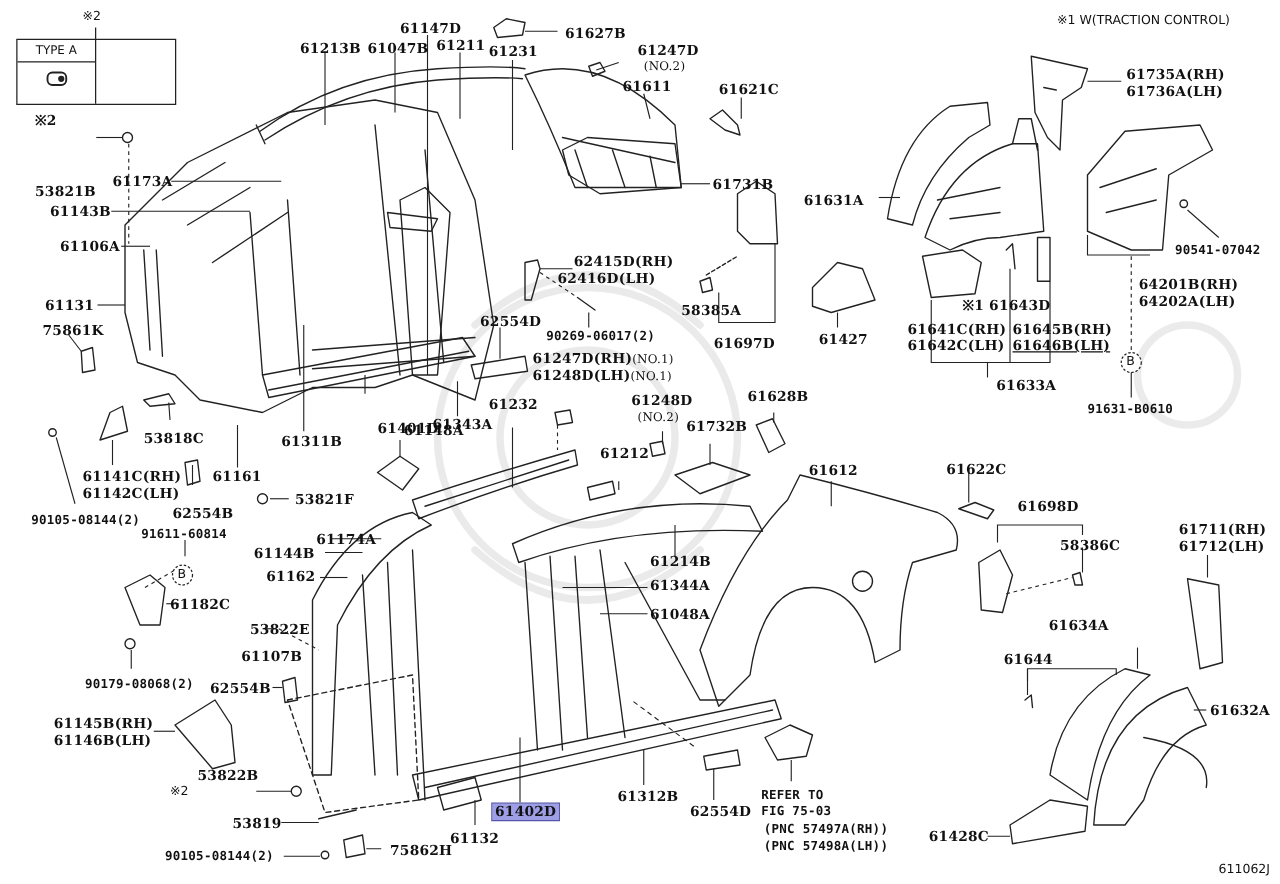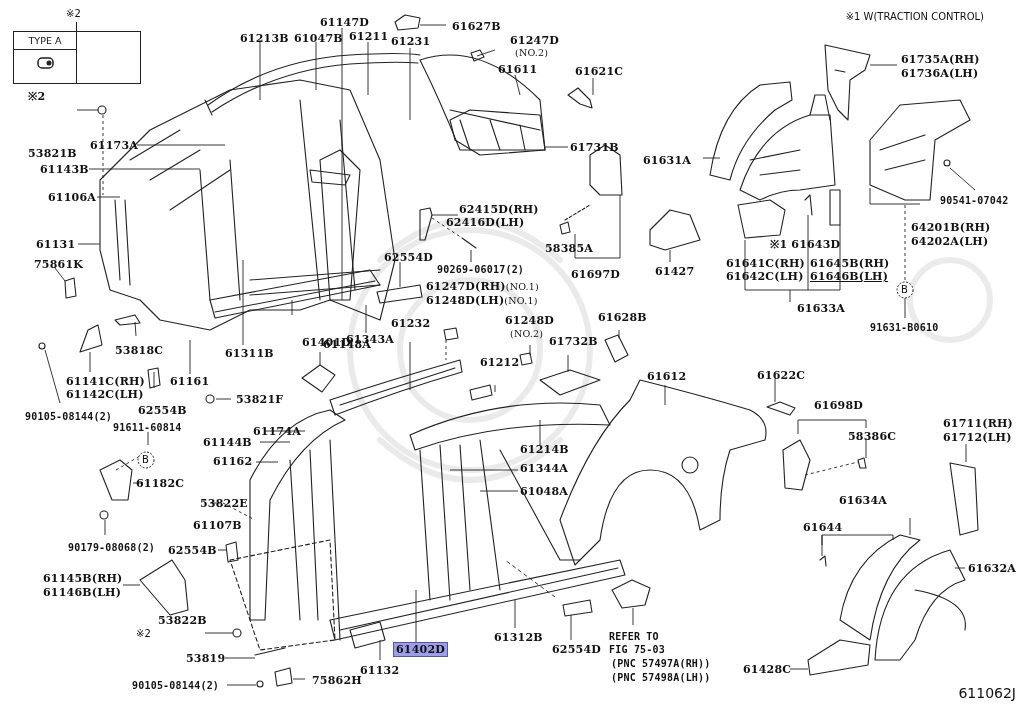--- a/index.html
+++ b/index.html
@@ -14,21 +14,21 @@
           font-size: 10px; white-space: pre; color: #111; }
   .highlight { background: #9e9ee6; outline: 1px solid #5555aa; padding: 0 2px; }
   .mono { font-family: "DejaVu Sans Mono", "Liberation Mono", monospace; font-weight: bold; font-size: 10px; line-height: 13px; }
   .legend-box { position: absolute; left: 13px; top: 31px; width: 126px; height: 51px;
                 border: 1px solid #222; }
   .legend-box .cell { position: absolute; top: 0; height: 100%; width: 62px; }
   .legend-box .head { position: absolute; top: 0; left: 0; right: 0; height: 17px;
                       border-bottom: 1px solid #222; text-align: center;
                       font-family: "DejaVu Sans", "Liberation Sans", sans-serif; font-size: 9.5px; line-height: 17px; }
   .legend-box .divider { position: absolute; left: 62px; top: -10px; bottom: 0; width: 1px; background: #222; }
-  .fig-id { position: absolute; right: 8px; bottom: 6px; font-family: "DejaVu Sans", "Liberation Sans", sans-serif; font-size: 14px; }
+  .fig-id { position: absolute; right: 8px; bottom: 6px; font-family: "DejaVu Sans", "Liberation Sans", sans-serif; font-size: 10px; }
 </style>
 </head>
 <body>
 
 <svg id="canvas" viewBox="0 0 1024 707" xmlns="http://www.w3.org/2000/svg">
   <g fill="none" stroke="#222" stroke-width="1.1" stroke-linejoin="round" stroke-linecap="round">
 
     <g stroke="#e6e6e6" stroke-width="6" opacity="0.8">
       <circle cx="470" cy="350" r="120"></circle>
       <circle cx="470" cy="350" r="70"></circle>

